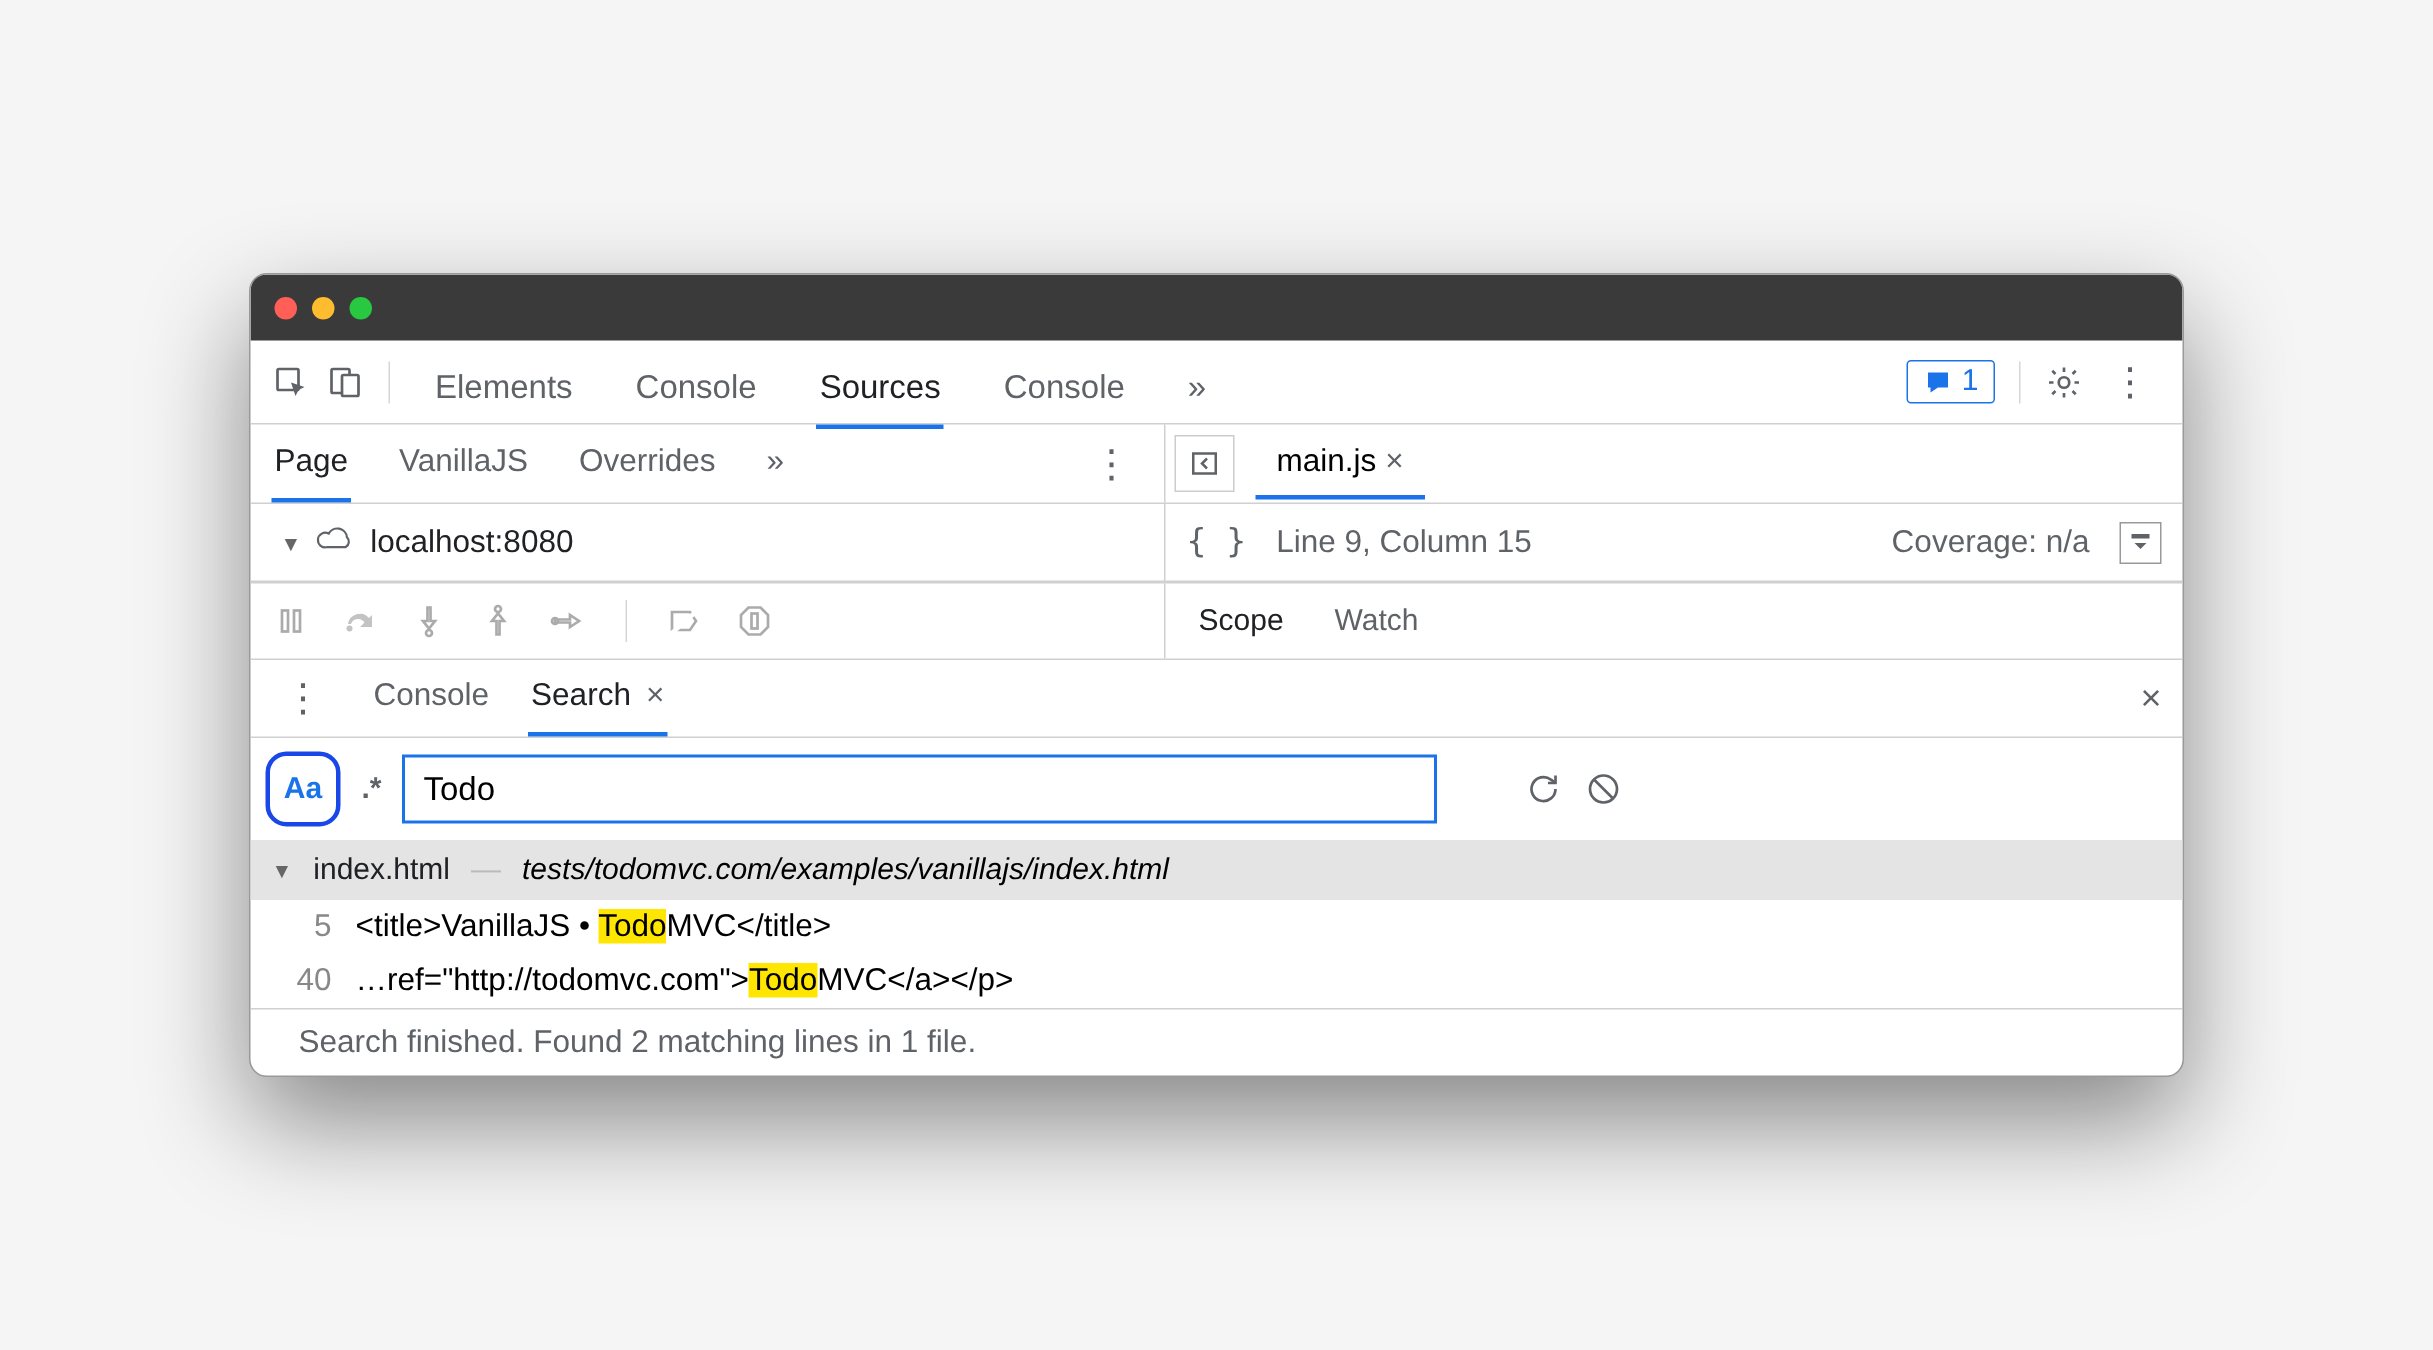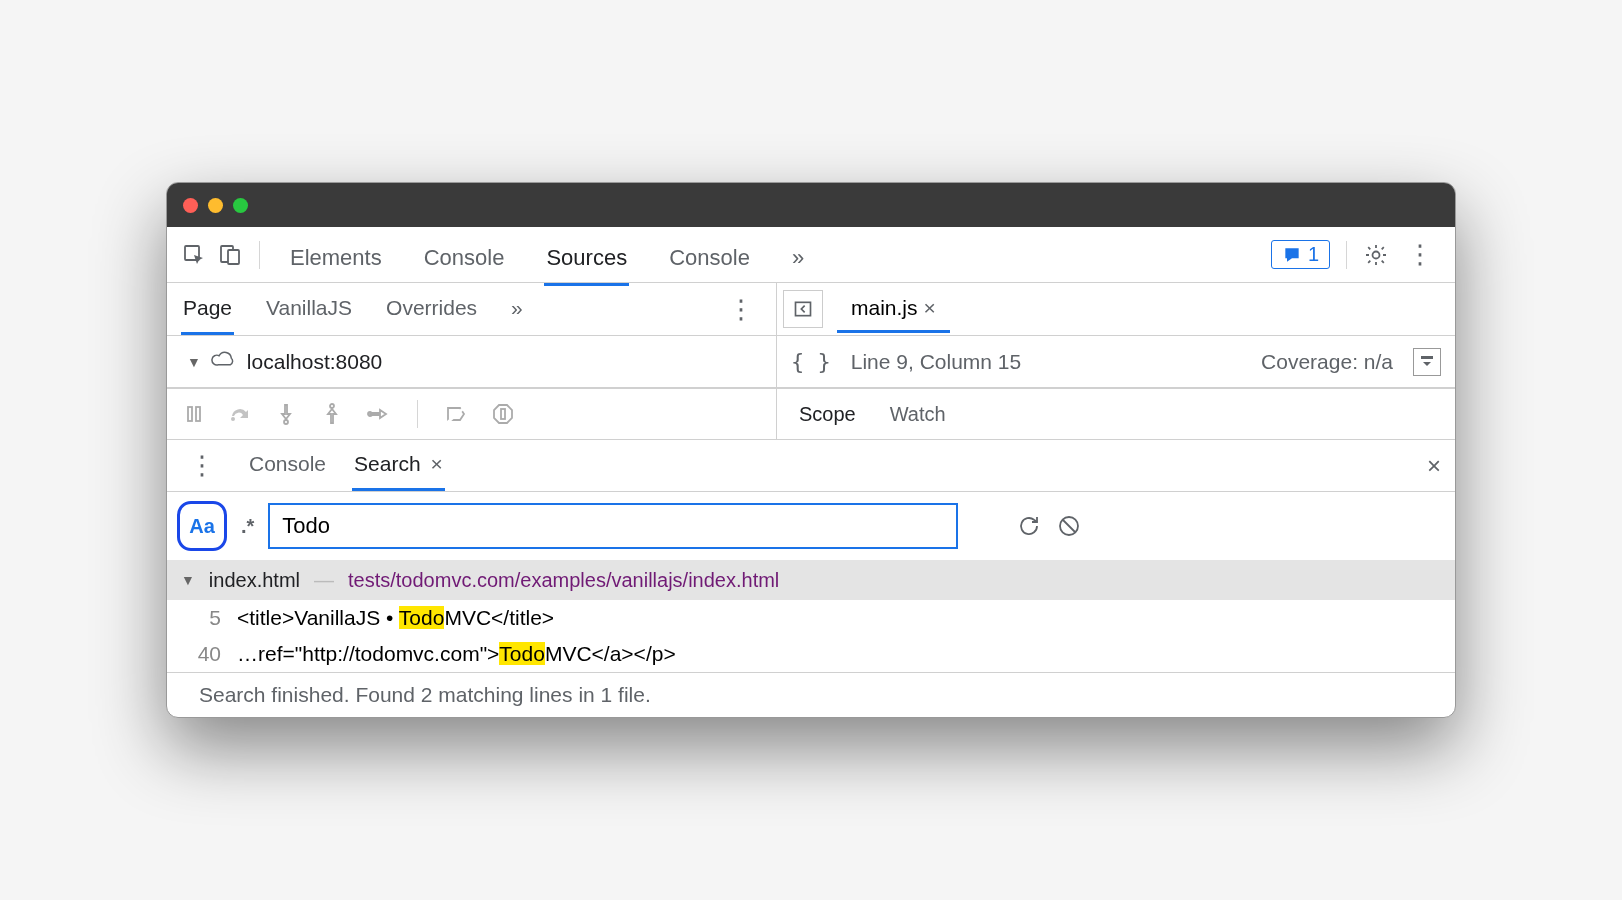--- a/index.html
+++ b/index.html
@@ -99,21 +99,21 @@
 .search-input {
   border: 2px solid #1a73e8; height:46px; width:690px;
   font-size:22px; padding: 0 12px; outline:none;
 }
 .refresh, .stop { color:#5f6368; }
 
 .results {}
 .filehdr { background:#e4e4e4; height:40px; display:flex; align-items:center; padding-left:14px; gap:14px; font-size:20px; }
 .filehdr .chev { color:#666; }
 .filehdr .fname { color:#202124; }
-.filehdr .fpath { color:#701a75; }
+.filehdr .fpath { color:#000000;font-style:italic; }
 .resline { display:flex; align-items:center; padding:6px 0 6px 14px; font-size:21px; font-family: "Helvetica Neue", Arial, sans-serif; }
 .lineno { width:40px; text-align:right; color:#888; margin-right:16px; }
 .hl { background:#ffe600; }
 .footer { border-top:1px solid #d0d0d0; padding:10px 32px; font-size:21px; color:#5f6368; }
 </style>
 </head>
 <body>
 
 <div class="window">
 

